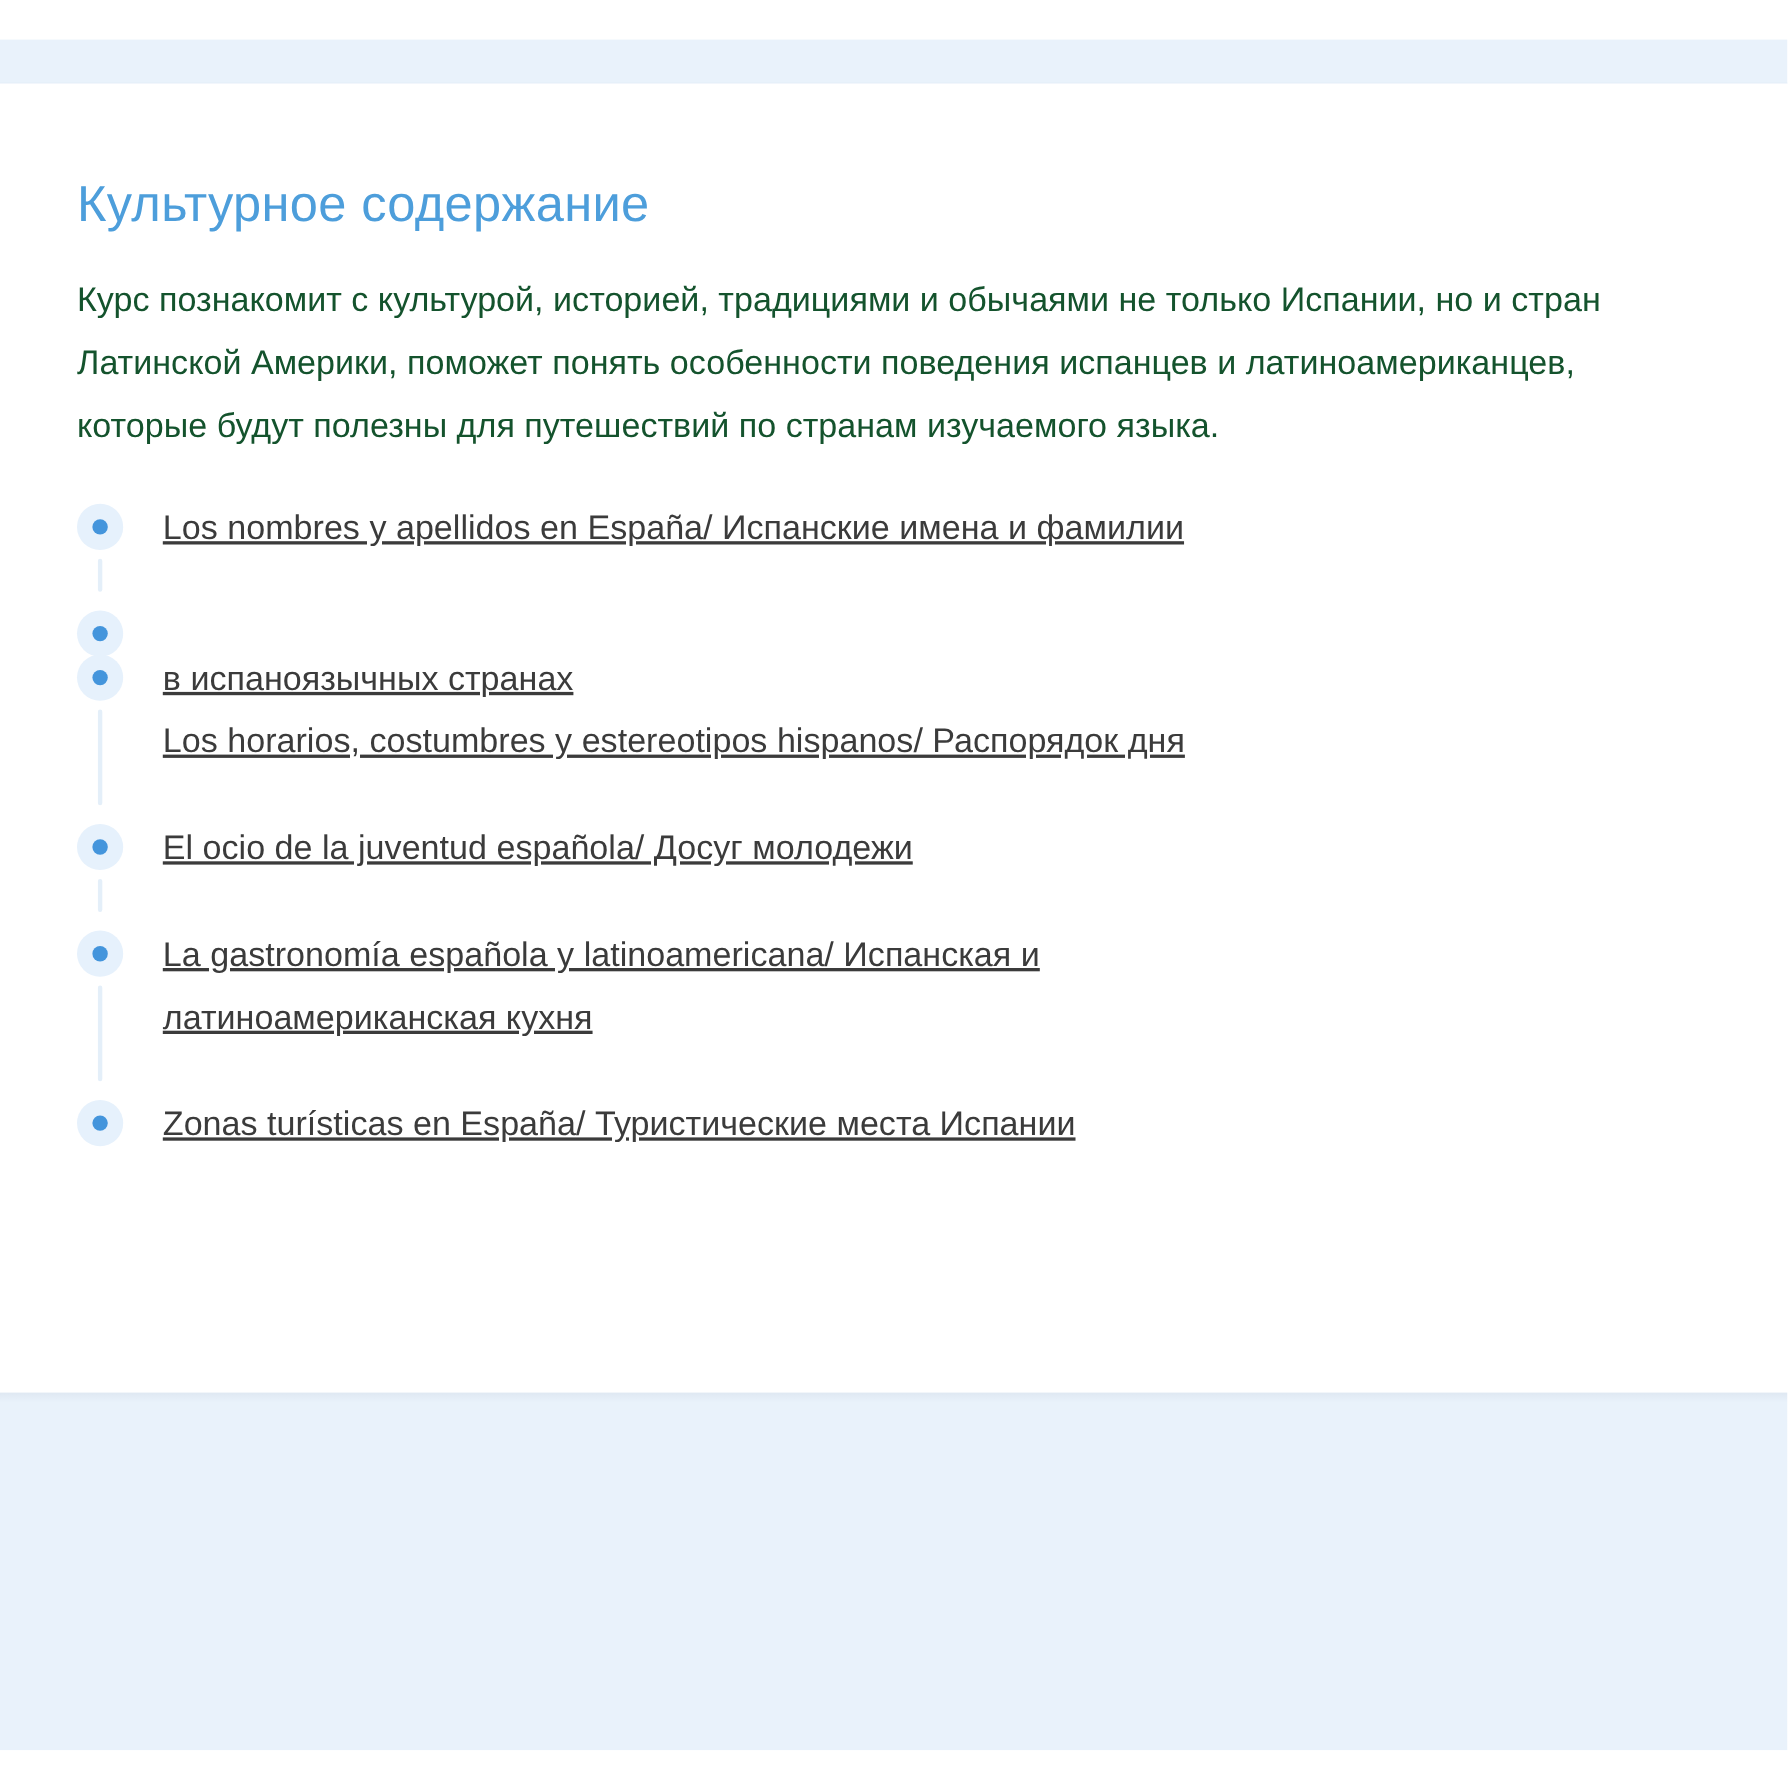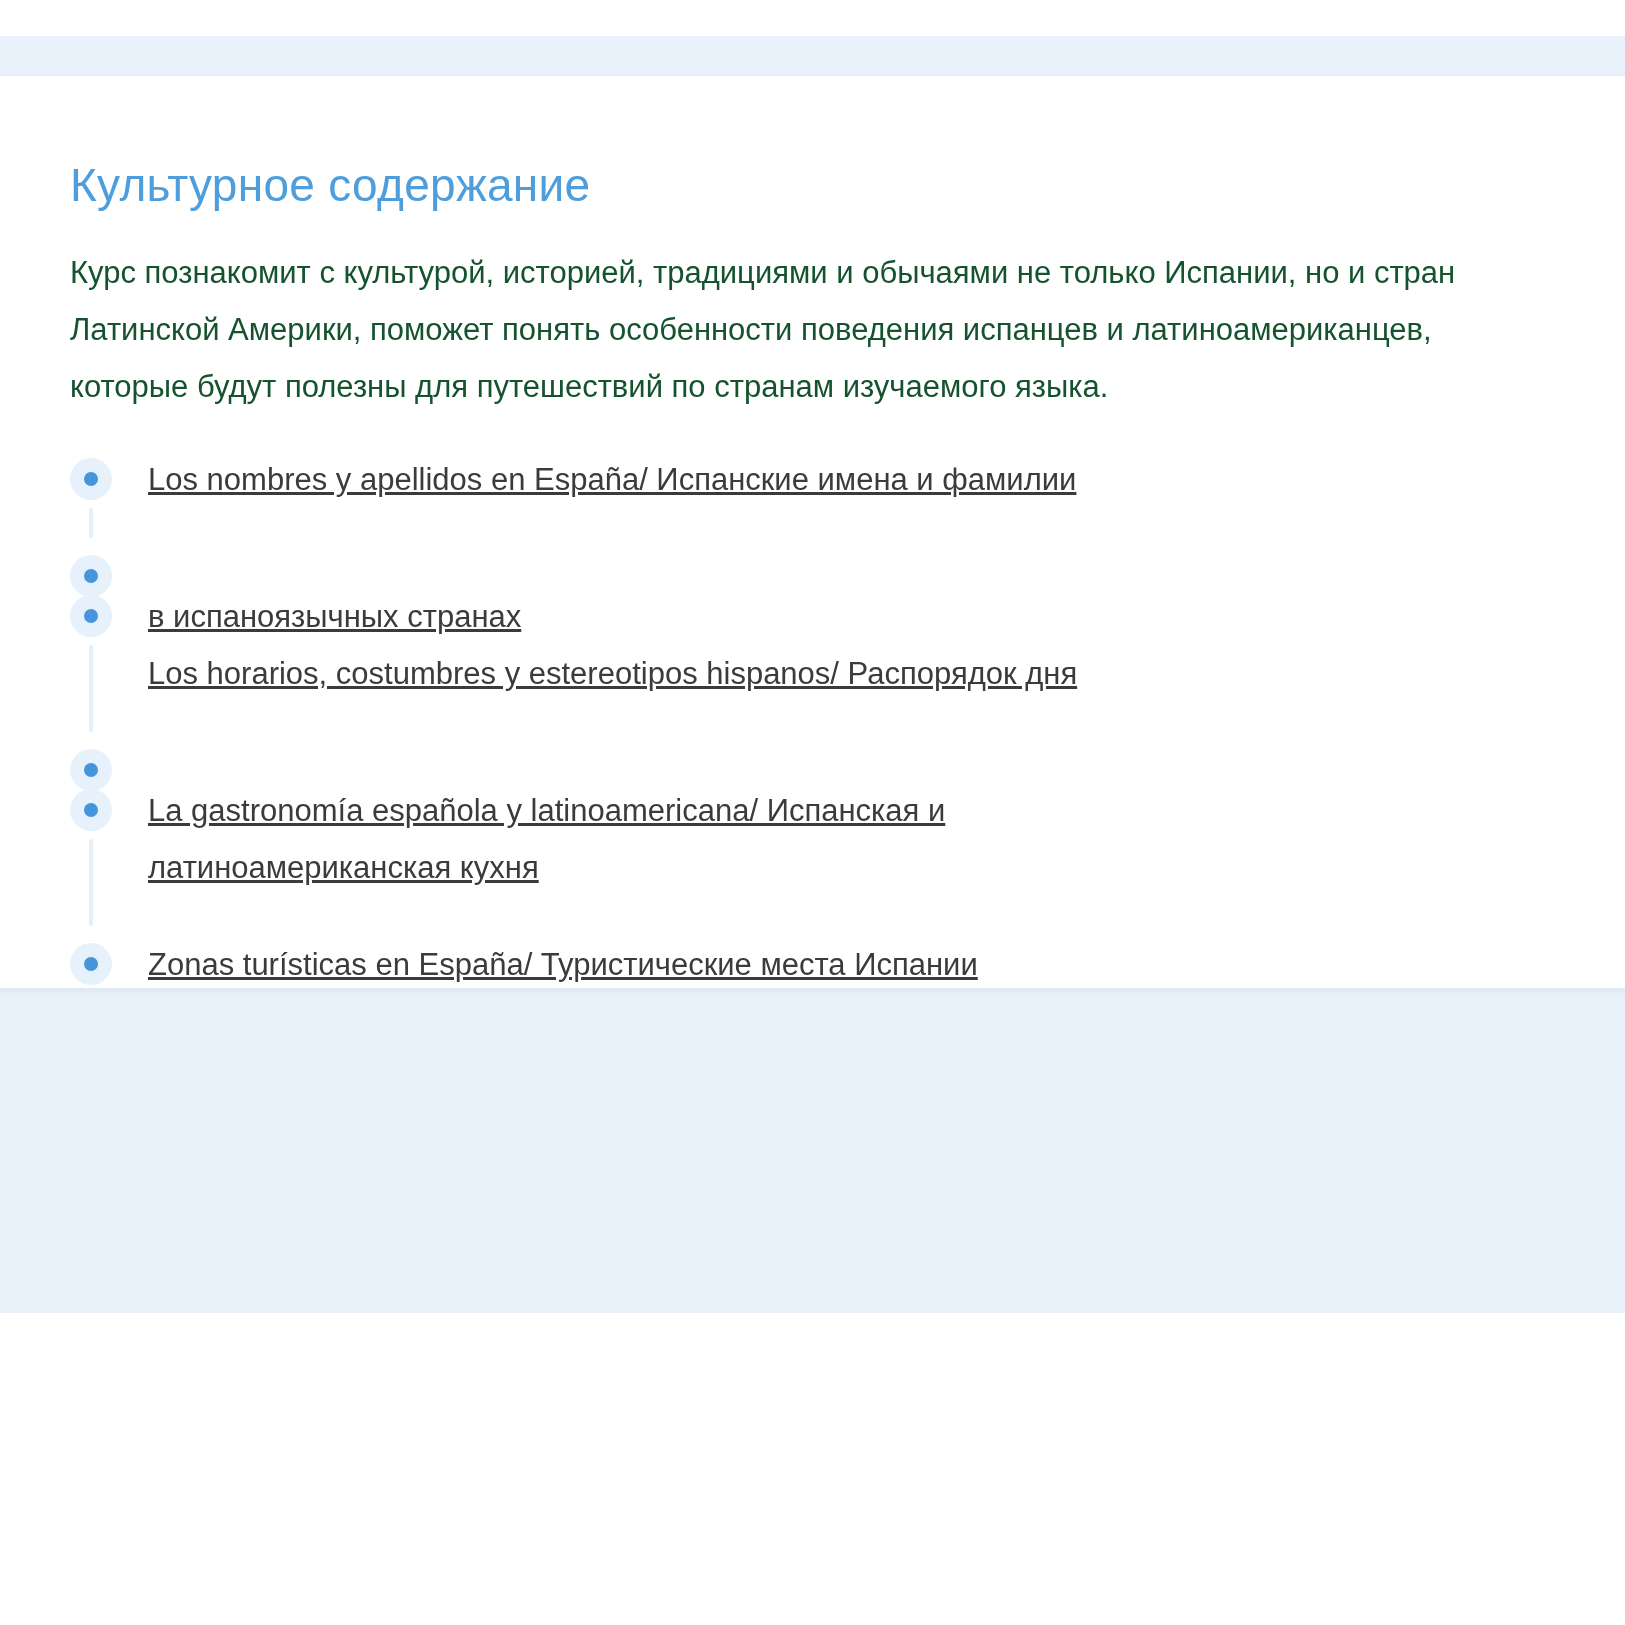--- a/index.html
+++ b/index.html
@@ -14,21 +14,21 @@
   .top-white {
     height: 36px;
     background: #ffffff;
   }
   .top-strip {
     height: 40px;
     background: #e9f2fb;
     border-bottom: 1px solid #e3edf8;
   }
   .content {
-    height: 912px;
+    height: 1190px;
     padding: 82px 70px 0 70px;
     overflow: hidden;
     background: #ffffff;
   }
   .section-title {
     font-size: 46px;
     font-weight: 400;
     color: #4d9edb;
     letter-spacing: 0.3px;
     margin-bottom: 32px;
@@ -107,20 +107,21 @@
     <li class="topic">
       <span class="bullet"></span>
     </li>
     <li class="topic">
       <span class="bullet"></span>
       <div>в испаноязычных странах</div>
       <div>Los horarios, costumbres y estereotipos hispanos/ Распорядок дня</div>
     </li>
     <li class="topic">
       <span class="bullet"></span>
+      <div>El ocio de la juventud española/ Досуг молодежи</div>
     </li>
     <li class="topic">
       <span class="bullet"></span>
       <div>La gastronomía española y latinoamericana/ Испанская и</div>
       <div>латиноамериканская кухня</div>
     </li>
     <li class="topic">
       <span class="bullet"></span>
       <div>Zonas turísticas en España/ Туристические места Испании</div>
     </li>

